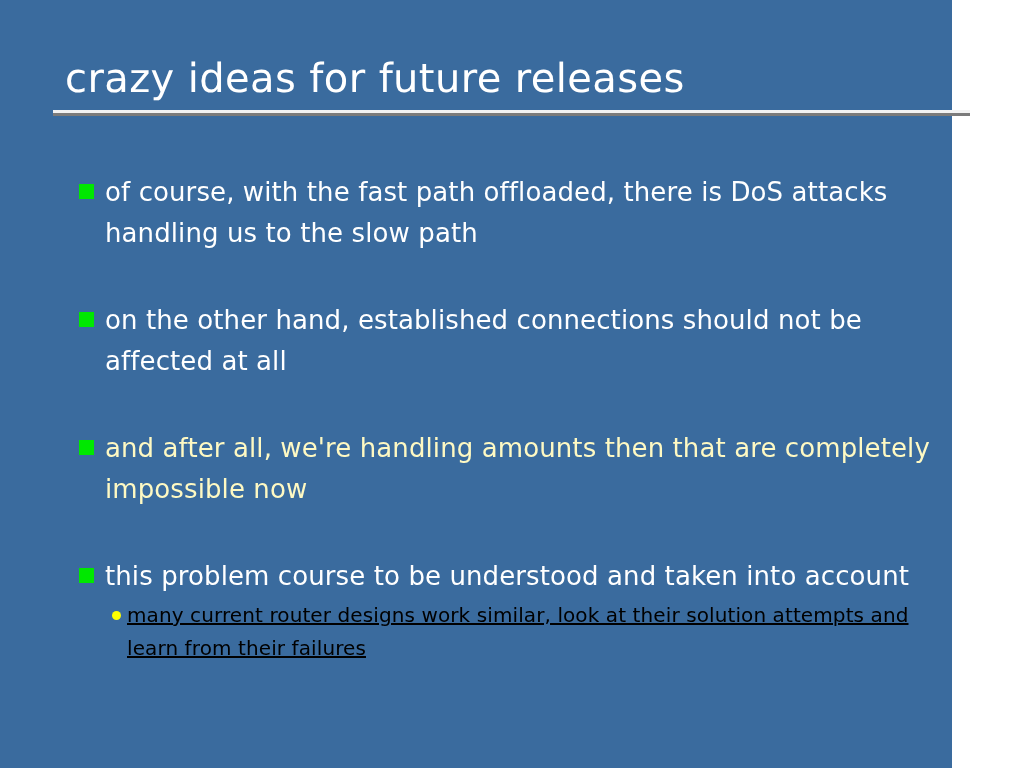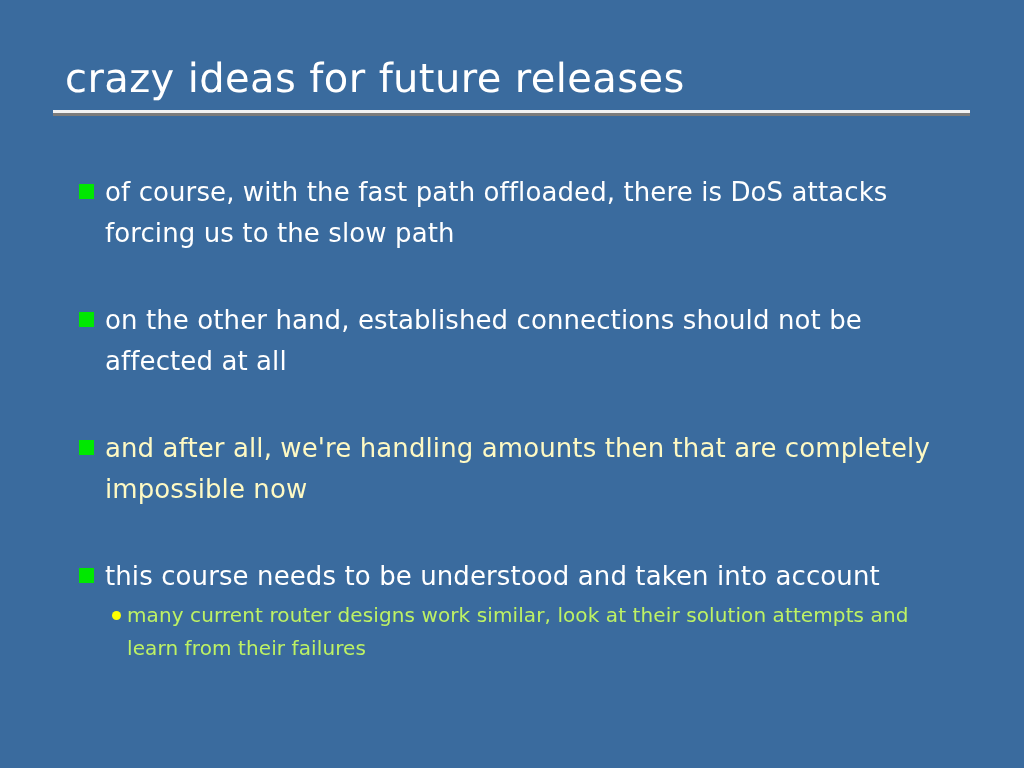--- a/index.html
+++ b/index.html
@@ -8,21 +8,21 @@
   }
   body {
     width: 1024px;
     height: 768px;
     overflow: hidden;
     font-family: "DejaVu Sans", sans-serif;
   }
 
   #slide {
     position: relative;
-    width: 1024px;
+    width: 952px;
     height: 768px;
     background: #3a6b9e;
     box-sizing: border-box;
   }
 
   
   #title-block {
     position: absolute;
     left: 53px;
     top: 52px;
@@ -143,45 +143,45 @@
   <div id="title-rule">
     <div class="rule-light" style="background: rgb(242, 242, 242);"></div>
     <div class="rule-shadow" style="background: rgb(123, 123, 123);"></div>
   </div>
 
   <div id="body-block">
 
     <div class="bullet-group">
       <div class="bullet-row">
         <span class="marker-square" style="background: rgb(0, 232, 0);"></span>
-        <span class="bullet-text" style="color: rgb(255, 255, 255);">of course, with the fast path offloaded, there is DoS attacks forcing us to the slow path</span>
+        <span class="bullet-text" style="color: rgb(255, 255, 255);">of course, with the fast path offloaded, there is DoS attacks handling us to the slow path</span>
       </div>
     </div>
 
     <div class="bullet-group">
       <div class="bullet-row">
         <span class="marker-square" style="background: rgb(0, 232, 0);"></span>
         <span class="bullet-text" style="color: #ffffff;">on the other hand, established connections should not be affected at all</span>
       </div>
     </div>
 
     <div class="bullet-group">
       <div class="bullet-row">
         <span class="marker-square" style="background: rgb(0, 232, 0);"></span>
         <span class="bullet-text" style="color: #fef9c3;">and after all, we're handling amounts then that are completely impossible now</span>
       </div>
     </div>
 
     <div class="bullet-group">
       <div class="bullet-row">
         <span class="marker-square" style="background: rgb(0, 232, 0);"></span>
-        <span class="bullet-text" style="color: rgb(255, 255, 255);">this course needs to be understood and taken into account</span>
+        <span class="bullet-text" style="color: rgb(255, 255, 255);">this problem course to be understood and taken into account</span>
       </div>
       <div class="sub-list">
         <div class="sub-row">
           <span class="marker-dot" style="background: rgb(255, 255, 0);"></span>
-          <span class="sub-text" style="color: #bef264;">many current router designs work similar, look at their solution attempts and learn from their failures</span>
+          <span class="sub-text" style="color: #000000; text-decoration: underline;">many current router designs work similar, look at their solution attempts and learn from their failures</span>
         </div>
       </div>
     </div>
 
   </div>
 </div>
 
 </body></html>

